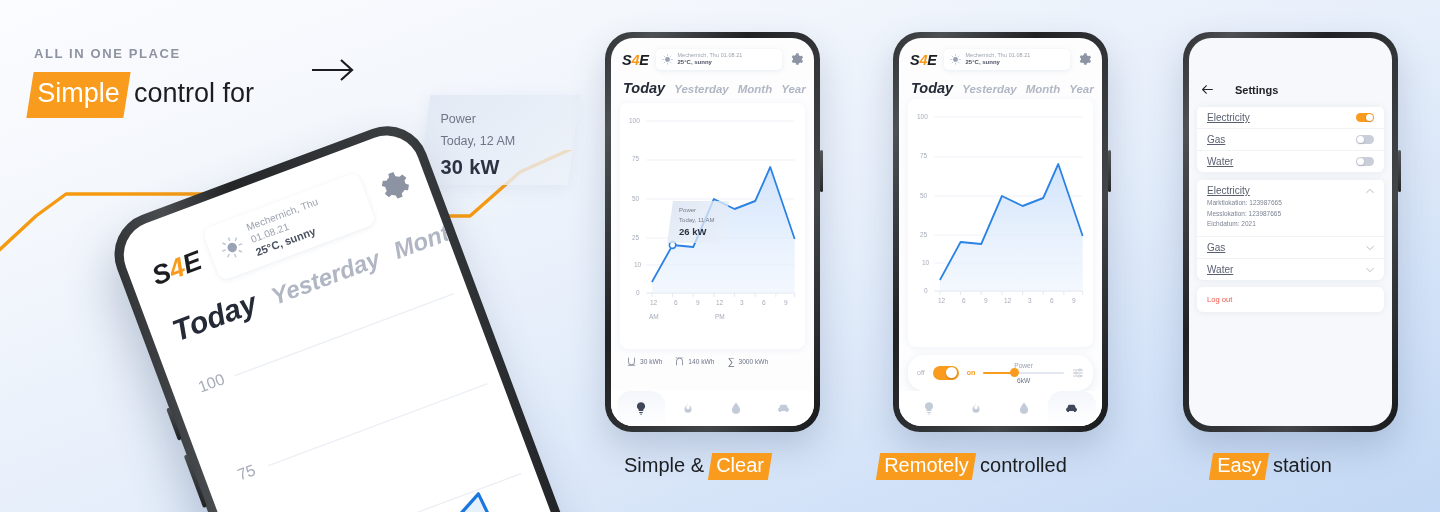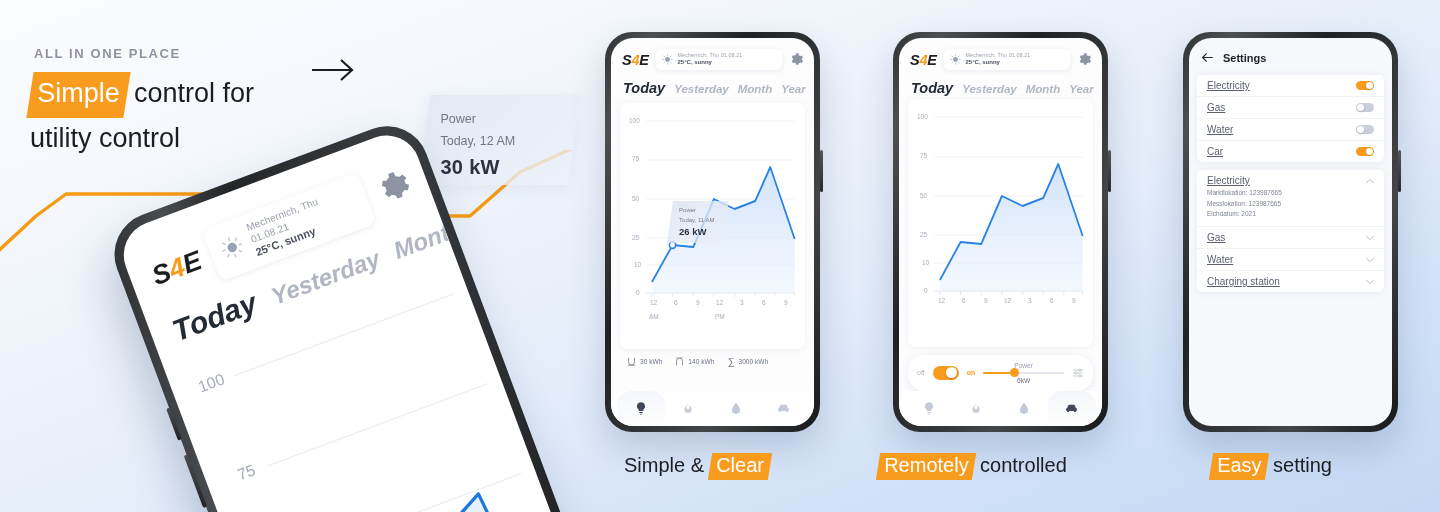--- a/index.html
+++ b/index.html
@@ -141,21 +141,21 @@
   .s-fill { position: absolute; left: 0; top: 0; height: 100%; width: 38%; background: #f99b1c; border-radius: 2px; }
   .s-knob { position: absolute; left: 33%; top: -3.2px; width: 9px; height: 9px; border-radius: 50%; background: #f99b1c; }
 
   
   .bnav { margin-top: auto; display: flex; justify-content: space-around; align-items: center;
           padding: 9px 6px 11px 6px; background: #fff; position: relative; }
   .bnav .pill { position: absolute; top: 0; bottom: 0; width: 48px;
                 background: linear-gradient(180deg,#f3f6fb,#ffffff); border-radius: 14px 14px 0 0; }
 
   
-  .set-head { display: flex; align-items: center; gap: 9px; padding: 13px 0 10px 12px; }
+  .set-head { display: flex; align-items: center; gap: 21px; padding: 13px 0 10px 12px; margin-top: 32px; }
   .set-title { font-size: 11px; font-weight: bold; color: #21242b; }
   .set-card { background: #fff; margin: 0 8px 7px 8px; border-radius: 6px;
               box-shadow: 0 1px 6px rgba(120,140,175,.12); overflow: hidden; }
   .sec-title { font-size: 7.6px; font-weight: bold; color: #21242b; padding: 8px 10px 6px 10px; }
   .row { display: flex; align-items: center; justify-content: space-between;
          padding: 5px 10px; border-top: 1px solid #f0f2f6; }
   .row:first-child { border-top: none; }
   .row-lbl { font-size: 10px; color: #5a6070; text-decoration: underline; }
   .sw { width: 18px; height: 9.6px; border-radius: 6px; position: relative; flex: 0 0 auto; }
   .sw.on { background: #f99b1c; }
@@ -179,21 +179,20 @@
 </style>
 </head>
 <body>
 
 <div class="stage">
 
   <div class="eyebrow">ALL IN ONE PLACE</div>
 
   <div class="headline">
     <span class="hl-mark"><span>Simple</span></span><span> control for</span><br>
-    <span>utility control</span>
   </div>
 
   <svg class="arrow-right" viewBox="0 0 48 30">
     <line x1="2" y1="15" x2="42" y2="15" stroke="#1b1d21" stroke-width="2.2"></line>
     <polyline points="31,5 42,15 31,25" fill="none" stroke="#1b1d21" stroke-width="2.2"></polyline>
   </svg>
 
   <svg class="connector" viewBox="0 0 640 120">
     <path d="M -20 118 L 36 66 L 66 44 L 330 44 L 370 66 L 470 66 L 520 22 L 600 -14" fill="none" stroke="#f59a11" stroke-width="3.4" stroke-linejoin="round"></path>
     <circle cx="313" cy="44" r="10" fill="#ffffff" stroke="#f59a11" stroke-width="3.4"></circle>
@@ -556,24 +555,20 @@
           <div class="sw on"></div>
         </div>
         <div class="row">
           <span class="row-lbl">Gas</span>
           <div class="sw off"></div>
         </div>
         <div class="row">
           <span class="row-lbl">Water</span>
           <div class="sw off"></div>
         </div>
-        <div class="row">
-          <span class="row-lbl">Car</span>
-          <div class="sw on"></div>
-        </div>
       </div>
 
       <div class="set-card">
 
         <div class="row" style="border-top:1px solid #f0f2f6;padding-bottom:2px;">
           <span class="row-lbl">Electricity</span>
           <svg width="8" height="6" viewBox="0 0 12 8">
             <polyline points="1,6.5 6,1.5 11,6.5" fill="none" stroke="#aab0bd" stroke-width="1.3" stroke-linecap="round"></polyline>
           </svg>
         </div>
@@ -588,34 +583,31 @@
           <svg width="8" height="6" viewBox="0 0 12 8">
             <polyline points="1,1.5 6,6.5 11,1.5" fill="none" stroke="#aab0bd" stroke-width="1.3" stroke-linecap="round"></polyline>
           </svg>
         </div>
         <div class="row">
           <span class="row-lbl">Water</span>
           <svg width="8" height="6" viewBox="0 0 12 8">
             <polyline points="1,1.5 6,6.5 11,1.5" fill="none" stroke="#aab0bd" stroke-width="1.3" stroke-linecap="round"></polyline>
           </svg>
         </div>
-        <div class="row">
-          <span class="row-lbl">Charging station</span>
-          <svg width="8" height="6" viewBox="0 0 12 8">
-            <polyline points="1,1.5 6,6.5 11,1.5" fill="none" stroke="#aab0bd" stroke-width="1.3" stroke-linecap="round"></polyline>
-          </svg>
-        </div>
-      </div>
-
+      </div>
+
+      <div class="set-card">
+        <div class="logout">Log out</div>
+      </div>
     </div>
   </div>
 
   <div class="caption" id="cap1">
     <span>Simple &amp; </span><span class="cap-mark"><span>Clear</span></span>
   </div>
   <div class="caption" id="cap2">
     <span class="cap-mark"><span>Remotely</span></span><span> controlled</span>
   </div>
   <div class="caption" id="cap3">
-    <span class="cap-mark"><span>Easy</span></span><span> setting</span>
+    <span class="cap-mark"><span>Easy</span></span><span> station</span>
   </div>
 
 </div>
 
 </body></html>

